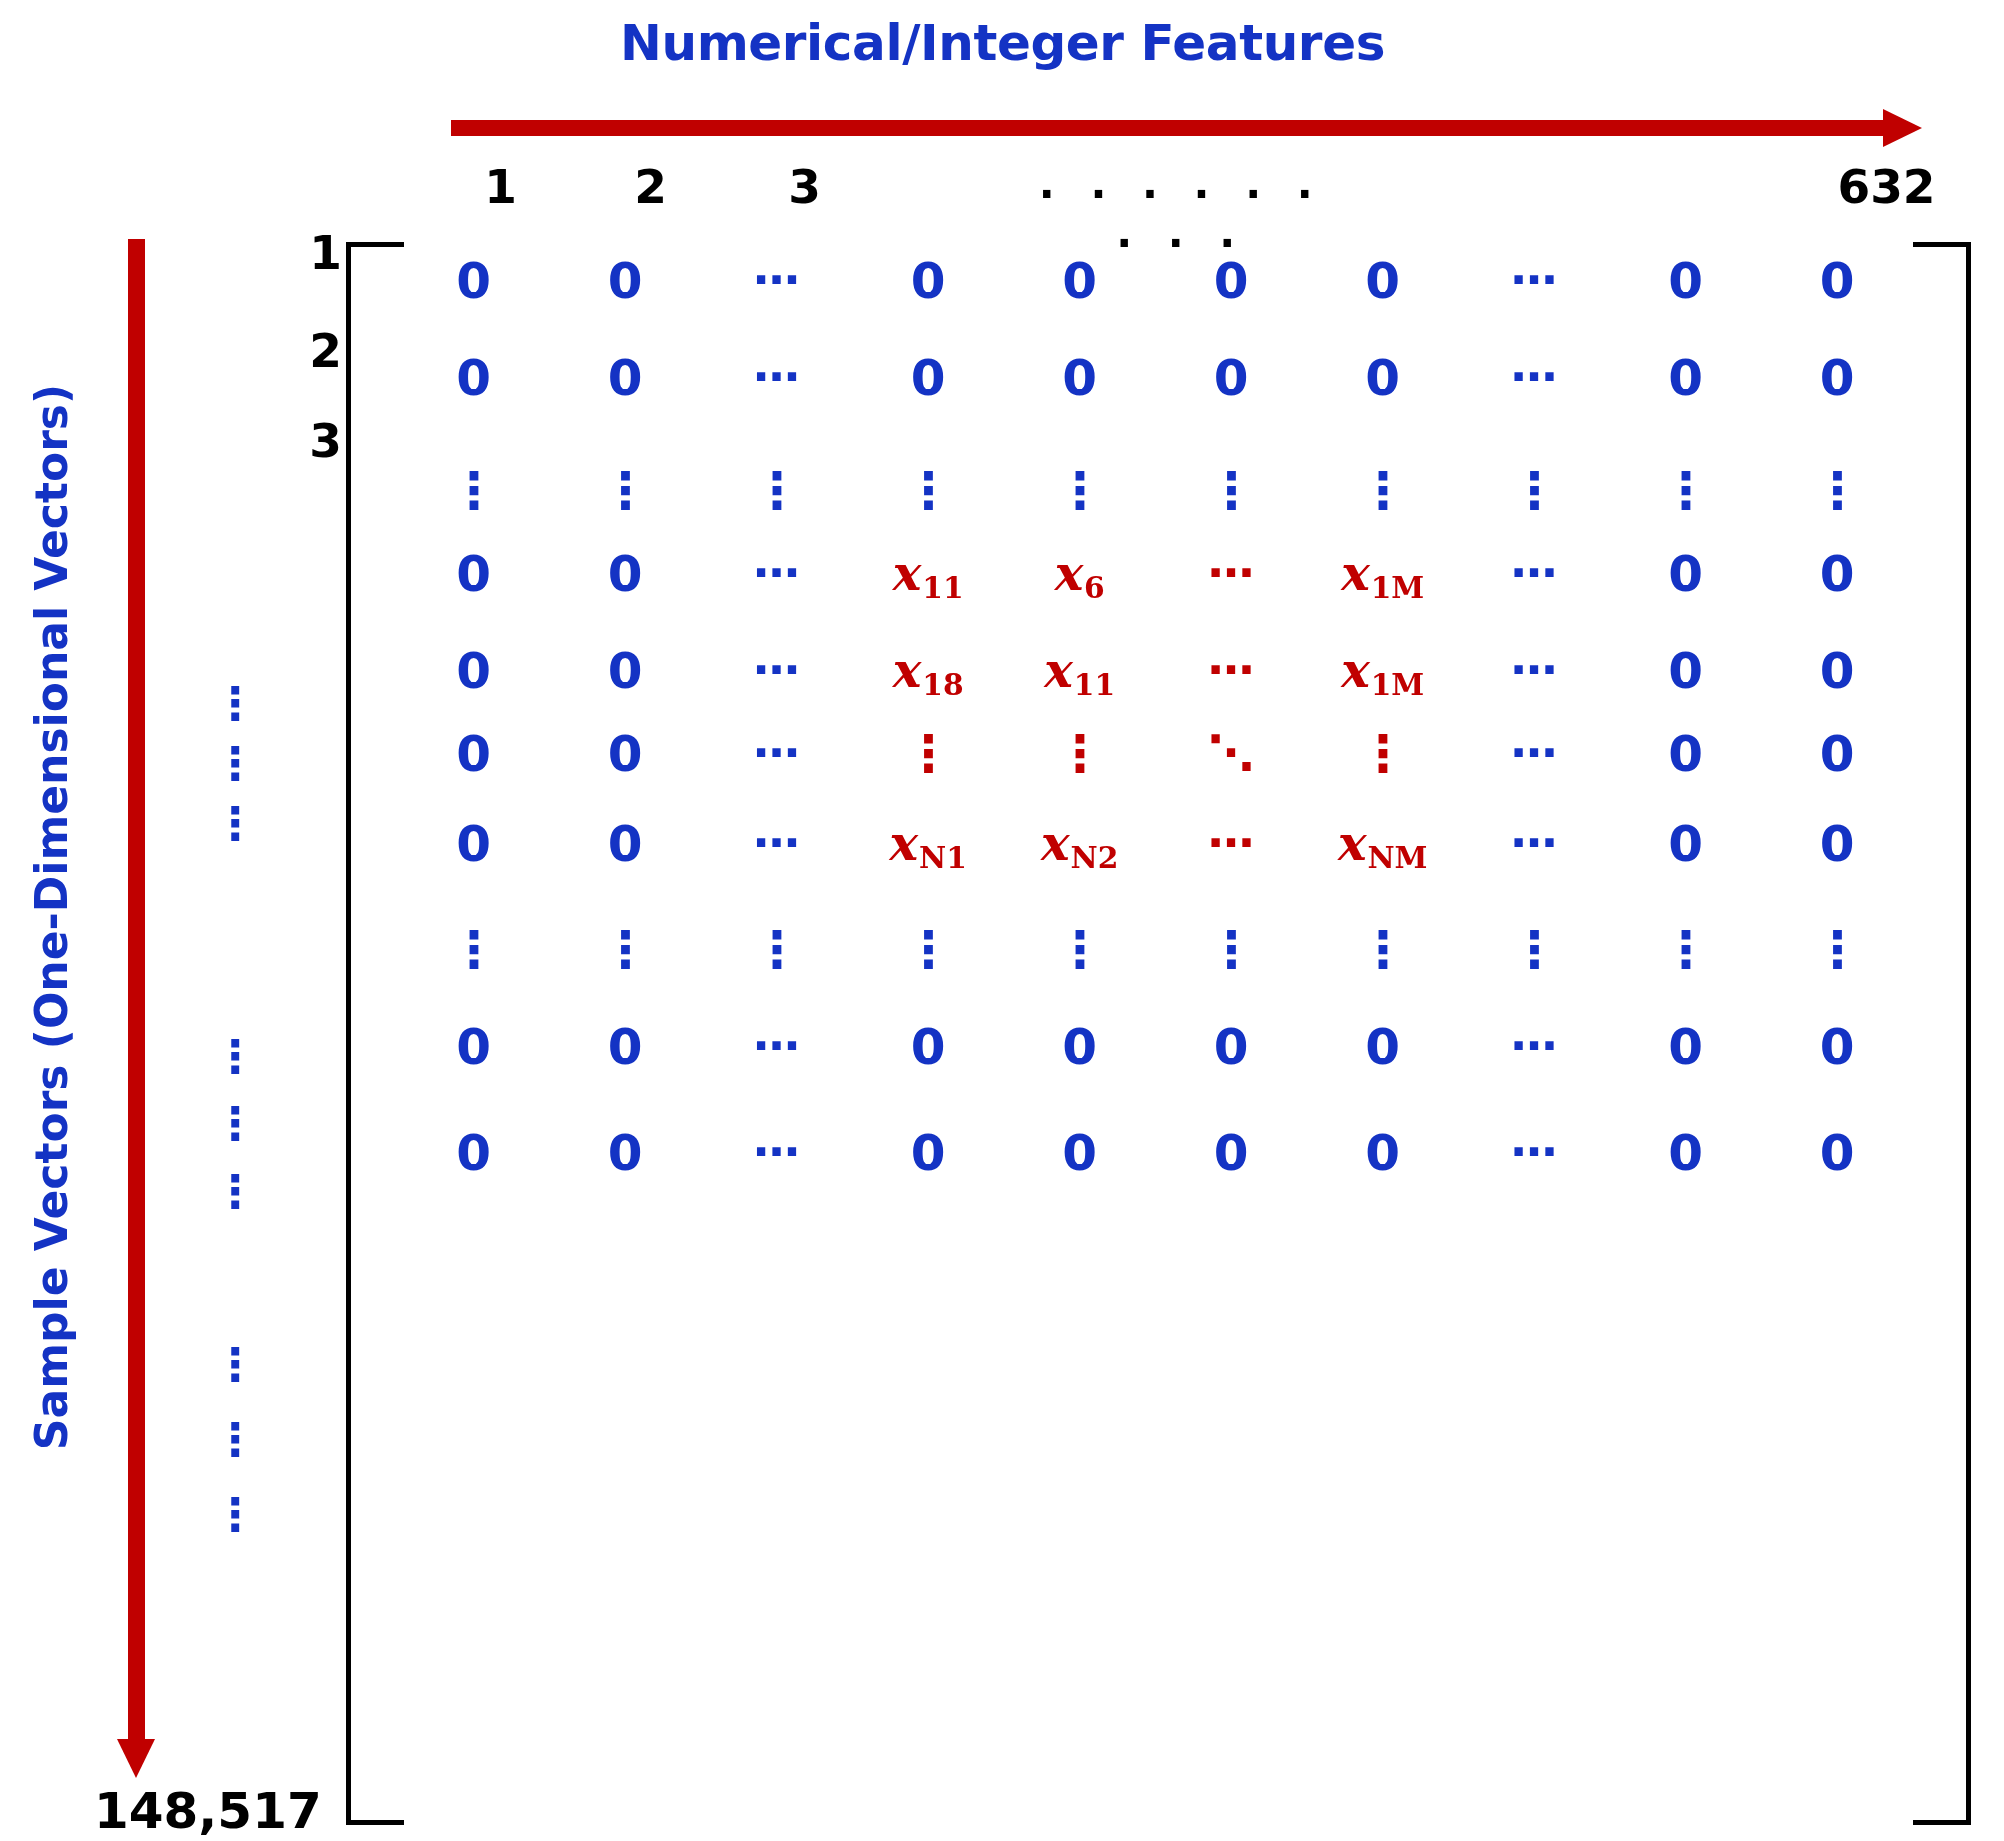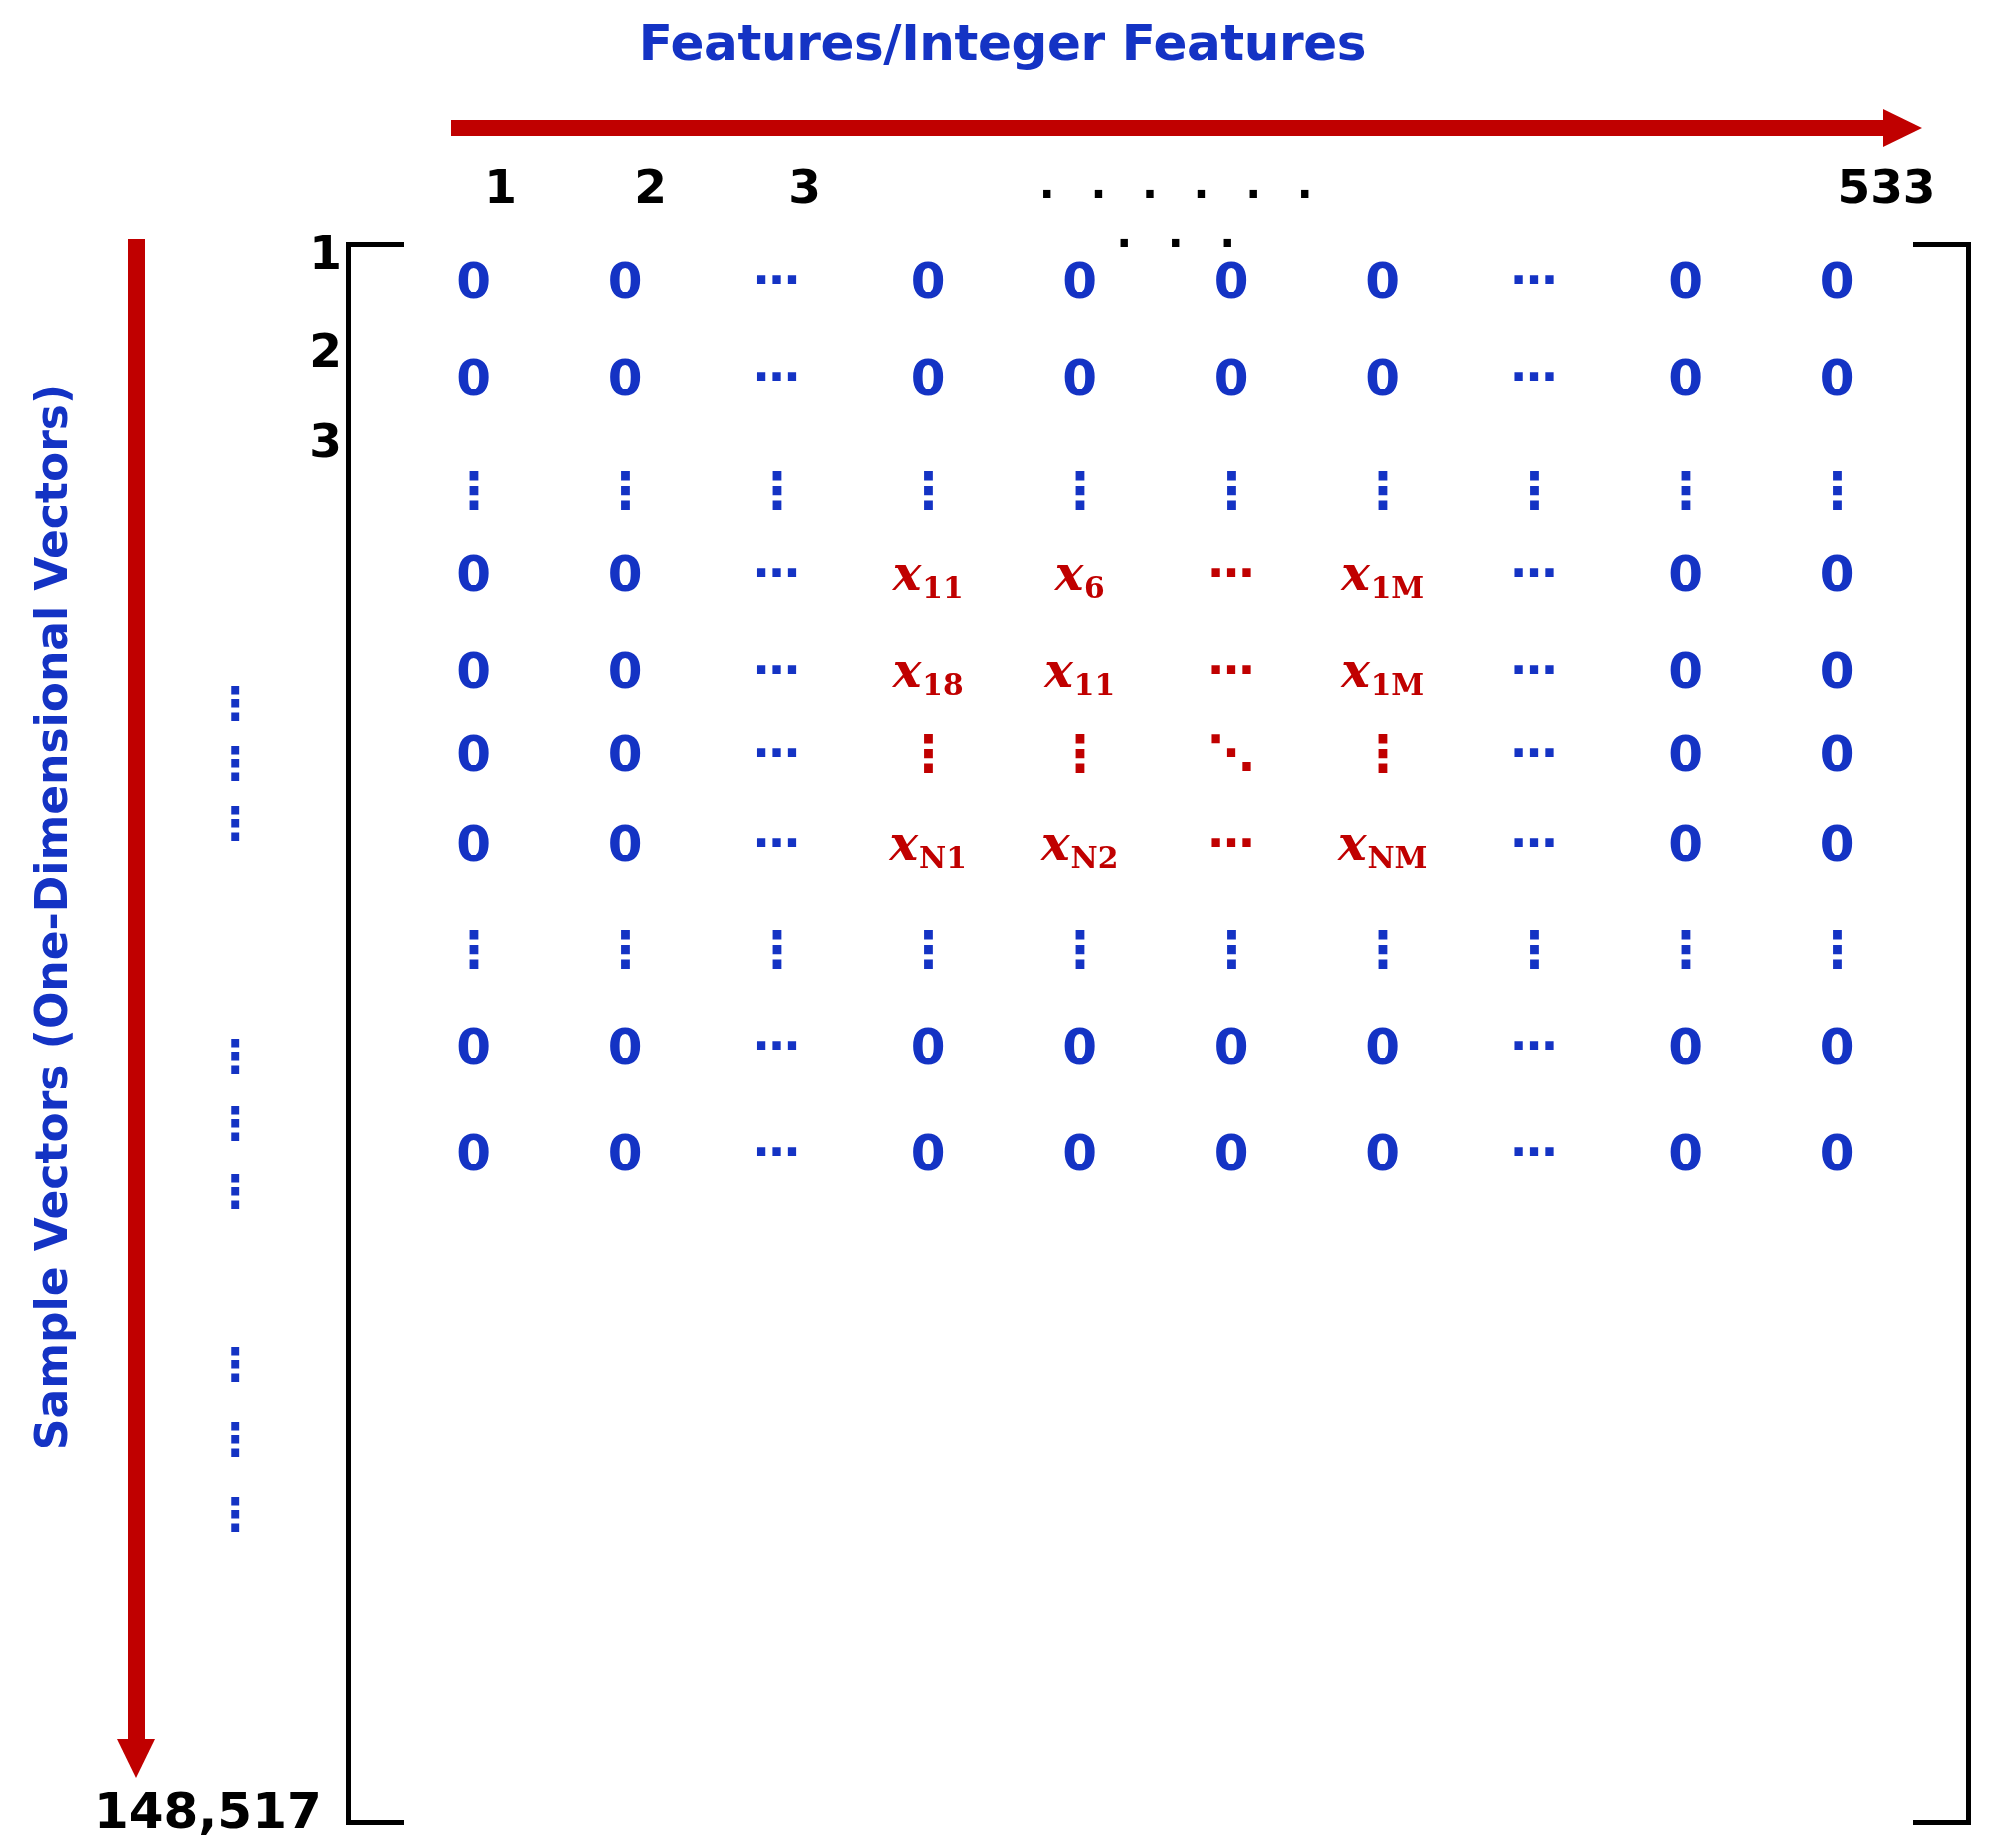--- a/index.html
+++ b/index.html
@@ -122,40 +122,40 @@
   }
   #row-label-last{
     position:absolute; right:0; width:248px; text-align:left;
     font-family:"DejaVu Sans", sans-serif; font-weight:bold;
     font-size:50px; color:#000000; white-space:nowrap;
   }
 </style>
 </head>
 <body>
 
-<div id="col-axis-title">Features/Integer Features</div>
+<div id="col-axis-title">Numerical/Integer Features</div>
 
 <div id="col-axis-arrow">
   <div class="shaft"></div>
   <div class="head"></div>
 </div>
 
 <div id="row-axis-arrow">
   <div class="shaft"></div>
   <div class="head"></div>
 </div>
 
 <div id="row-axis-title">Sample Vectors (One-Dimensional Vectors)</div>
 
 <div id="col-headers">
     <div class="ch" style="left: 98px;">1</div>
     <div class="ch" style="left: 248px;">2</div>
     <div class="ch" style="left: 402px;">3</div>
     <div class="ch dots" style="left: 677px; width: 316px;">. . .  . . .  . . .</div>
-    <div class="ch" style="left: 1458px; width: 165px;">533</div>
+    <div class="ch" style="left: 1458px; width: 165px;">632</div>
   </div>
 
 <div class="bracket" id="bracket-left"></div>
 <div class="bracket" id="bracket-right"></div>
 
 <div id="row-labels">
     <div class="rlabel" style="top: -22.6px;">1</div>
     <div class="rlabel" style="top: 75px;">2</div>
     <div class="rlabel" style="top: 165px;">3</div>
     <div class="rvdots" style="top: 429px;">⋮</div>

